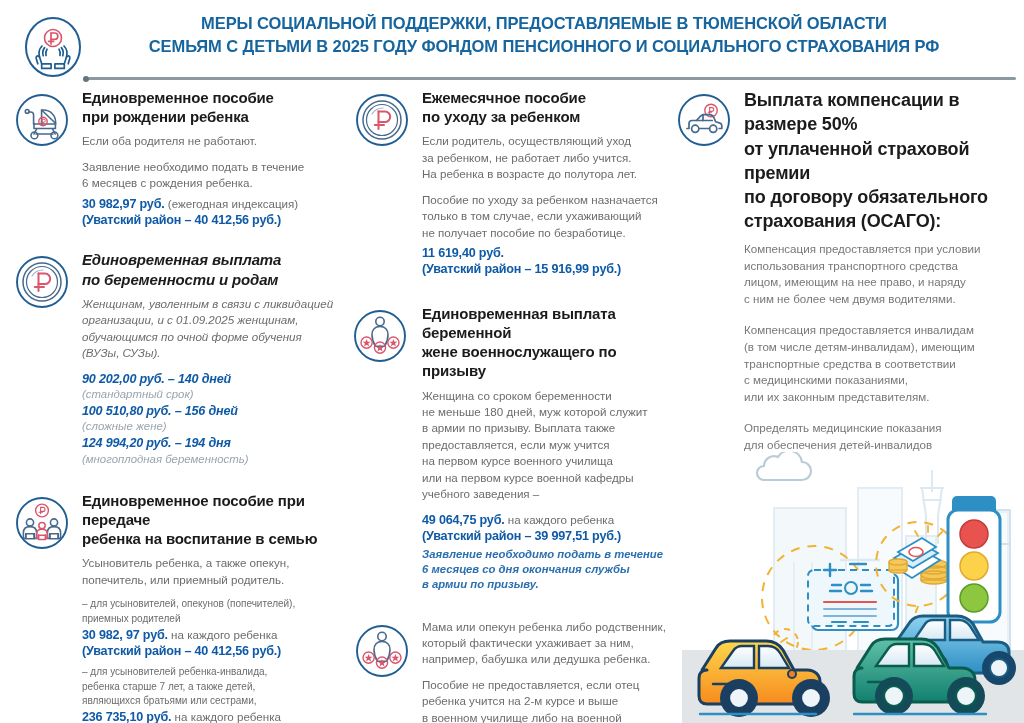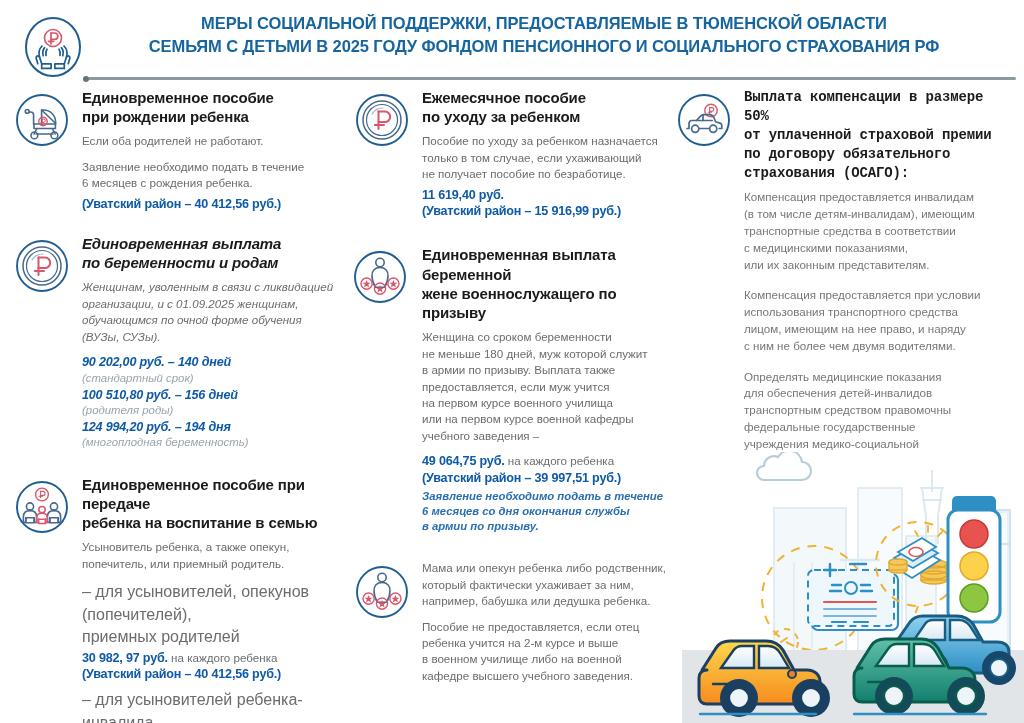--- a/index.html
+++ b/index.html
@@ -107,27 +107,27 @@
   }
   .b-note {
     font-style:italic;
     font-weight:bold;
     font-size:11.3px;
     line-height:1.33;
     color:#2a6fb0;
     margin:3px 0 0 0;
   }
   .b-dash {
-    font-size:16px;
+    font-size:10px;
     line-height:1.42;
     color:#6a6c6f;
     margin:6px 0 1px 0;
   }
 
-  .col-3 .b-title { font-size:14px; line-height:1.35;font-family:Liberation Mono, monospace; }
+  .col-3 .b-title { font-size:18px; line-height:1.35; }
   .col-3 .b-para { color:#75777a; margin-bottom:14px; line-height:1.45; }
 
   
   .illustration {
     position:absolute;
     left:682px; top:452px;
     width:342px; height:271px;
     overflow:hidden;
   }
   .illustration svg { display:block; }
@@ -196,22 +196,23 @@
           </g>
           <circle cx="31" cy="31.5" r="4.2" fill="none" stroke="#d9566b" stroke-width="1.4"></circle>
           <g stroke="#d9566b" stroke-width="1" fill="none" stroke-linecap="round">
             <path d="M30.1 29.2 v5"></path>
             <path d="M30.1 29.2 h1.7 a1.5 1.5 0 0 1 0 3 h-1.7"></path>
             <path d="M28.9 33 h2.6"></path>
           </g>
         </svg>
       </div>
       <h3 class="b-title">Единовременное пособие<br>при рождении ребенка</h3>
-      <p class="b-para">Если оба родителей не работают.</p>
+      <p class="b-para">Если оба родителя не работают.</p>
       <p class="b-para tight">Заявление необходимо подать в течение<br>6 месяцев с рождения ребенка.</p>
+      <p class="b-amount"><span>30 982,97 руб.</span><span class="suffix"> (ежегодная индексация)</span></p>
       <p class="b-amount">(Уватский район – 40 412,56 руб.)</p>
     </div>
 
     <div class="block" style="margin-top:22px;font-style:italic;">
       <div class="icon-wrap">
         <svg viewBox="0 0 60 60" width="60" height="60">
           <circle cx="30" cy="30" r="25" fill="none" stroke="#1f5d92" stroke-width="1.9"></circle>
           <circle cx="30" cy="30" r="19" fill="none" stroke="#46698d" stroke-width="1.5"></circle>
           <circle cx="30" cy="30" r="15.5" fill="none" stroke="#46698d" stroke-width="1.2"></circle>
           <path d="M20 24 a13 13 0 0 1 11 -6" fill="none" stroke="#9fb4c6" stroke-width="1.2" stroke-linecap="round"></path>
@@ -220,21 +221,21 @@
             <path d="M26.5 21.5 h6.4 a5.3 5.3 0 0 1 0 10.6 h-6.4"></path>
             <path d="M22.8 35 h9.2"></path>
           </g>
         </svg>
       </div>
       <h3 class="b-title">Единовременная выплата<br>по беременности и родам</h3>
       <p class="b-para">Женщинам, уволенным в связи с ликвидацией<br>организации, и с 01.09.2025 женщинам,<br>обучающимся по очной форме обучения<br>(ВУЗы, СУЗы).</p>
       <p class="b-amount">90 202,00 руб. – 140 дней</p>
       <p class="b-sub">(стандартный срок)</p>
       <p class="b-amount">100 510,80 руб. – 156 дней</p>
-      <p class="b-sub">(родителя роды)</p>
+      <p class="b-sub">(сложные жене)</p>
       <p class="b-amount">124 994,20 руб. – 194 дня</p>
       <p class="b-sub">(многоплодная беременность)</p>
     </div>
 
     <div class="block" style="margin-top:24px;">
       <div class="icon-wrap">
         <svg viewBox="0 0 60 60" width="60" height="60">
           <circle cx="30" cy="30" r="25" fill="none" stroke="#1f5d92" stroke-width="1.9"></circle>
           <circle cx="30" cy="17.5" r="6.4" fill="none" stroke="#d9566b" stroke-width="1.4"></circle>
           <g stroke="#d9566b" stroke-width="1.1" fill="none" stroke-linecap="round">
@@ -282,20 +283,21 @@
           <circle cx="30" cy="30" r="15.5" fill="none" stroke="#46698d" stroke-width="1.2"></circle>
           <path d="M20 24 a13 13 0 0 1 11 -6" fill="none" stroke="#9fb4c6" stroke-width="1.2" stroke-linecap="round"></path>
           <g stroke="#d9566b" stroke-width="2" fill="none" stroke-linecap="round">
             <path d="M26.5 21.5 v17.5"></path>
             <path d="M26.5 21.5 h6.4 a5.3 5.3 0 0 1 0 10.6 h-6.4"></path>
             <path d="M22.8 35 h9.2"></path>
           </g>
         </svg>
       </div>
       <h3 class="b-title">Ежемесячное пособие<br>по уходу за ребенком</h3>
+      <p class="b-para">Если родитель, осуществляющий уход<br>за ребенком, не работает либо учится.<br>На ребенка в возрасте до полутора лет.</p>
       <p class="b-para tight">Пособие по уходу за ребенком назначается<br>только в том случае, если ухаживающий<br>не получает пособие по безработице.</p>
       <p class="b-amount">11 619,40 руб.</p>
       <p class="b-amount">(Уватский район – 15 916,99 руб.)</p>
     </div>
 
     <div class="block wide-icon" style="margin-top:26px;">
       <div class="icon-wrap">
         <svg viewBox="0 0 60 60" width="60" height="60">
           <circle cx="30" cy="30" r="25" fill="none" stroke="#1f5d92" stroke-width="1.9"></circle>
           <circle cx="30" cy="15.5" r="4.2" fill="none" stroke="#46698d" stroke-width="1.6"></circle>
@@ -360,22 +362,22 @@
             <path d="M13 38.5 h2 v-5.2 c0 -1.6 1.2 -2.8 2.8 -2.8 h4.6 l4.4 -4.6 c0.8 -0.9 1.8 -1.3 3 -1.3 h5.4 c2.6 0 4.2 1.4 5 3.6 l1.4 3.6 l4.4 1.3 c1.2 0.4 1.8 1.3 1.8 2.5 v2.9 h-2.6"></path>
             <path d="M35.4 38.5 h-10.2"></path>
             <path d="M22.4 30.5 h15.8"></path>
             <path d="M29 24.7 v5.8"></path>
             <circle cx="21.2" cy="38.8" r="3.6"></circle>
             <circle cx="39.2" cy="38.8" r="3.6"></circle>
           </g>
         </svg>
       </div>
       <h3 class="b-title">Выплата компенсации в размере 50%<br>от уплаченной страховой премии<br>по договору обязательного<br>страхования (ОСАГО):</h3>
+      <p class="b-para">Компенсация предоставляется при условии<br>использования транспортного средства<br>лицом, имеющим на нее право, и наряду<br>с ним не более чем двумя водителями.</p>
       <p class="b-para">Компенсация предоставляется инвалидам<br>(в том числе детям-инвалидам), имеющим<br>транспортные средства в соответствии<br>с медицинскими показаниями,<br>или их законным представителям.</p>
-      <p class="b-para">Компенсация предоставляется при условии<br>использования транспортного средства<br>лицом, имеющим на нее право, и наряду<br>с ним не более чем двумя водителями.</p>
       <p class="b-para">Определять медицинские показания<br>для обеспечения детей-инвалидов<br>транспортным средством правомочны<br>федеральные государственные<br>учреждения медико-социальной<br>экспертизы.</p>
     </div>
 
   </div>
 </div>
 
 <div class="illustration">
   <svg viewBox="0 0 342 271" width="342" height="271">
     <defs>
       <linearGradient id="gYellow" x1="0" y1="0" x2="0" y2="1">

